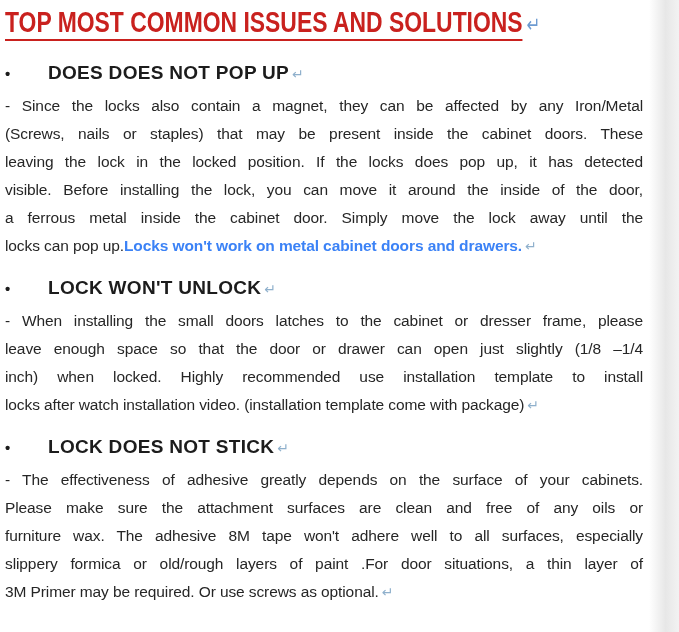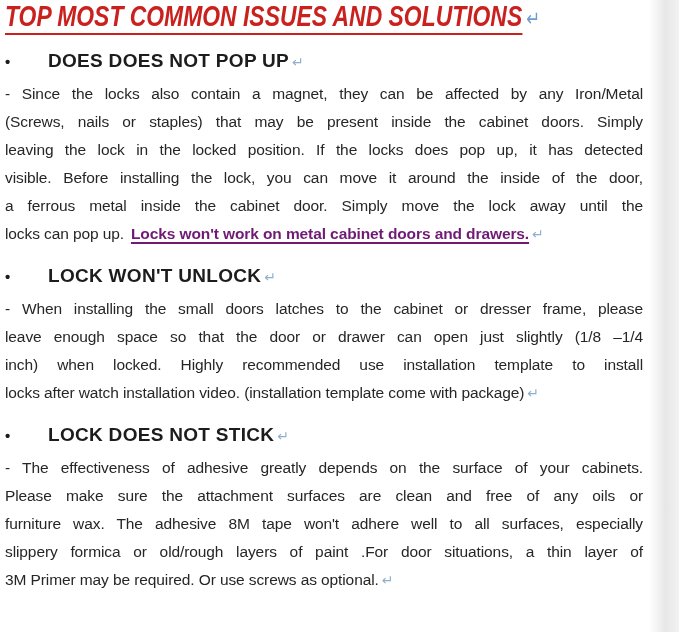--- a/index.html
+++ b/index.html
@@ -17,23 +17,22 @@
     top: 0; right: 0;
     width: 30px; height: 100%;
     background: linear-gradient(to right, #ffffff 0%, #e7e7e7 55%, #f2f2f2 100%);
   }
   .content {
     position: relative;
     padding: 4px 36px 0 5px;
   }
   .title-row {
     margin: 0 0 16px 0;
-    line-height: 24px;
+    line-height: 36px;
     white-space: nowrap;
-    font-style: italic;
   }
   .doc-title-scale {
     display: inline-block;
     transform: scaleX(0.79);
     transform-origin: 0 50%;
   }
   .doc-title {
     font-size: 29px;
     font-weight: bold;
     color: #c9211e;
@@ -76,46 +75,44 @@
     color: #262626;
   }
   .para:last-child { margin-bottom: 0; }
   .jline {
     text-align: justify;
     text-align-last: justify;
   }
   .lline { text-align: left; }
   .emph {
     font-weight: bold;
-    text-decoration: underline;
     text-decoration-thickness: 1.5px;
     text-underline-offset: 3px;
-    margin-left: 7px;
-    color: #701a75;
+    color: #3b82f6;
   }
 </style>
 </head>
 <body>
 
 <div class="page-edge"></div>
 
 <div class="content">
 
   <div class="title-row">
     <span class="doc-title-scale"><span class="doc-title">TOP MOST COMMON ISSUES AND SOLUTIONS</span><span class="title-pilcrow">↵</span></span>
   </div>
 
   <div class="section-heading">
     <span class="bullet">•</span>
       <span>DOES DOES NOT POP UP</span>
       <span class="pilcrow">↵</span>
   </div>
   <div class="para">
     <div class="jline">- Since the locks also contain a magnet, they can be affected by any Iron/Metal</div>
-    <div class="jline">(Screws, nails or staples) that may be present inside the cabinet doors. Simply</div>
+    <div class="jline">(Screws, nails or staples) that may be present inside the cabinet doors. These</div>
     <div class="jline">leaving the lock in the locked position. If the locks does pop up, it has detected</div>
     <div class="jline">visible. Before installing the lock, you can move it around the inside of the door,</div>
     <div class="jline">a ferrous metal inside the cabinet door. Simply move the lock away until the</div>
     <div class="lline"><span>locks can pop up.</span><span class="emph">Locks won't work on metal cabinet doors and drawers.</span><span class="pilcrow">↵</span></div>
   </div>
 
   <div class="section-heading">
     <span class="bullet">•</span>
       <span>LOCK WON'T UNLOCK</span>
       <span class="pilcrow">↵</span>

